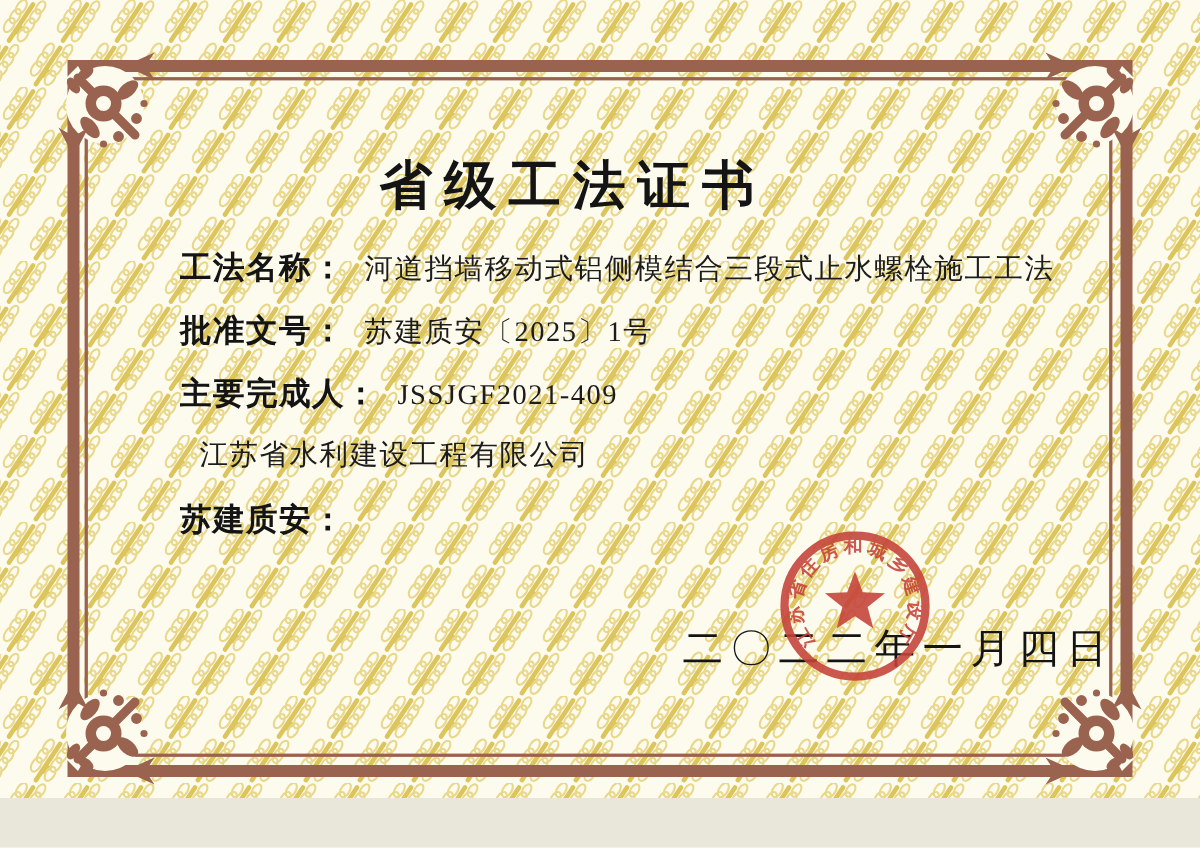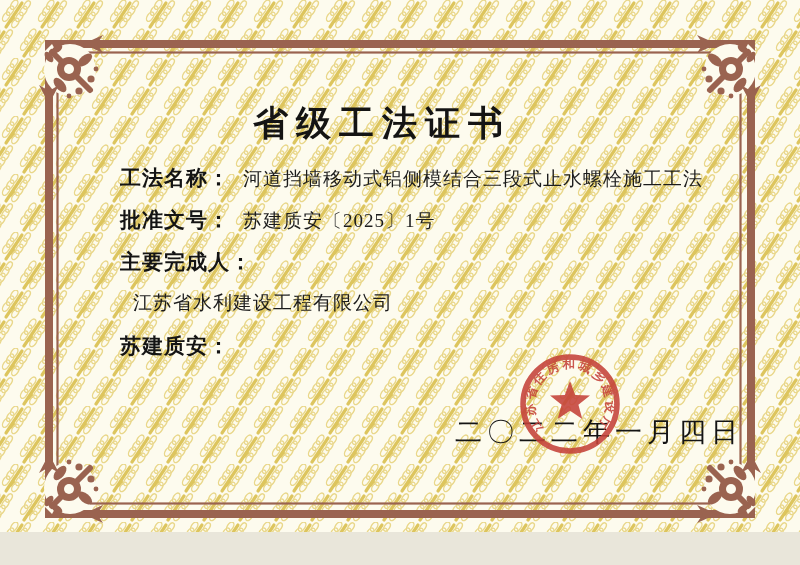--- a/index.html
+++ b/index.html
@@ -108,20 +108,21 @@
     <div class="row">
       <span class="lbl">工法名称：</span>
       <span class="val">河道挡墙移动式铝侧模结合三段式止水螺栓施工工法</span>
     </div>
     <div class="row">
       <span class="lbl">批准文号：</span>
       <span class="val">苏建质安〔2025〕1号</span>
     </div>
     <div class="row">
       <span class="lbl">主要完成人：</span>
+      <span class="val">JSSJGF2021-409</span>
     </div>
     <div class="row">
       <span class="val">江苏省水利建设工程有限公司</span>
     </div>
     <div class="row">
       <span class="lbl">苏建质安：</span>
     </div>
   </div>
 
   <div class="date">二〇二二年一月四日</div>

